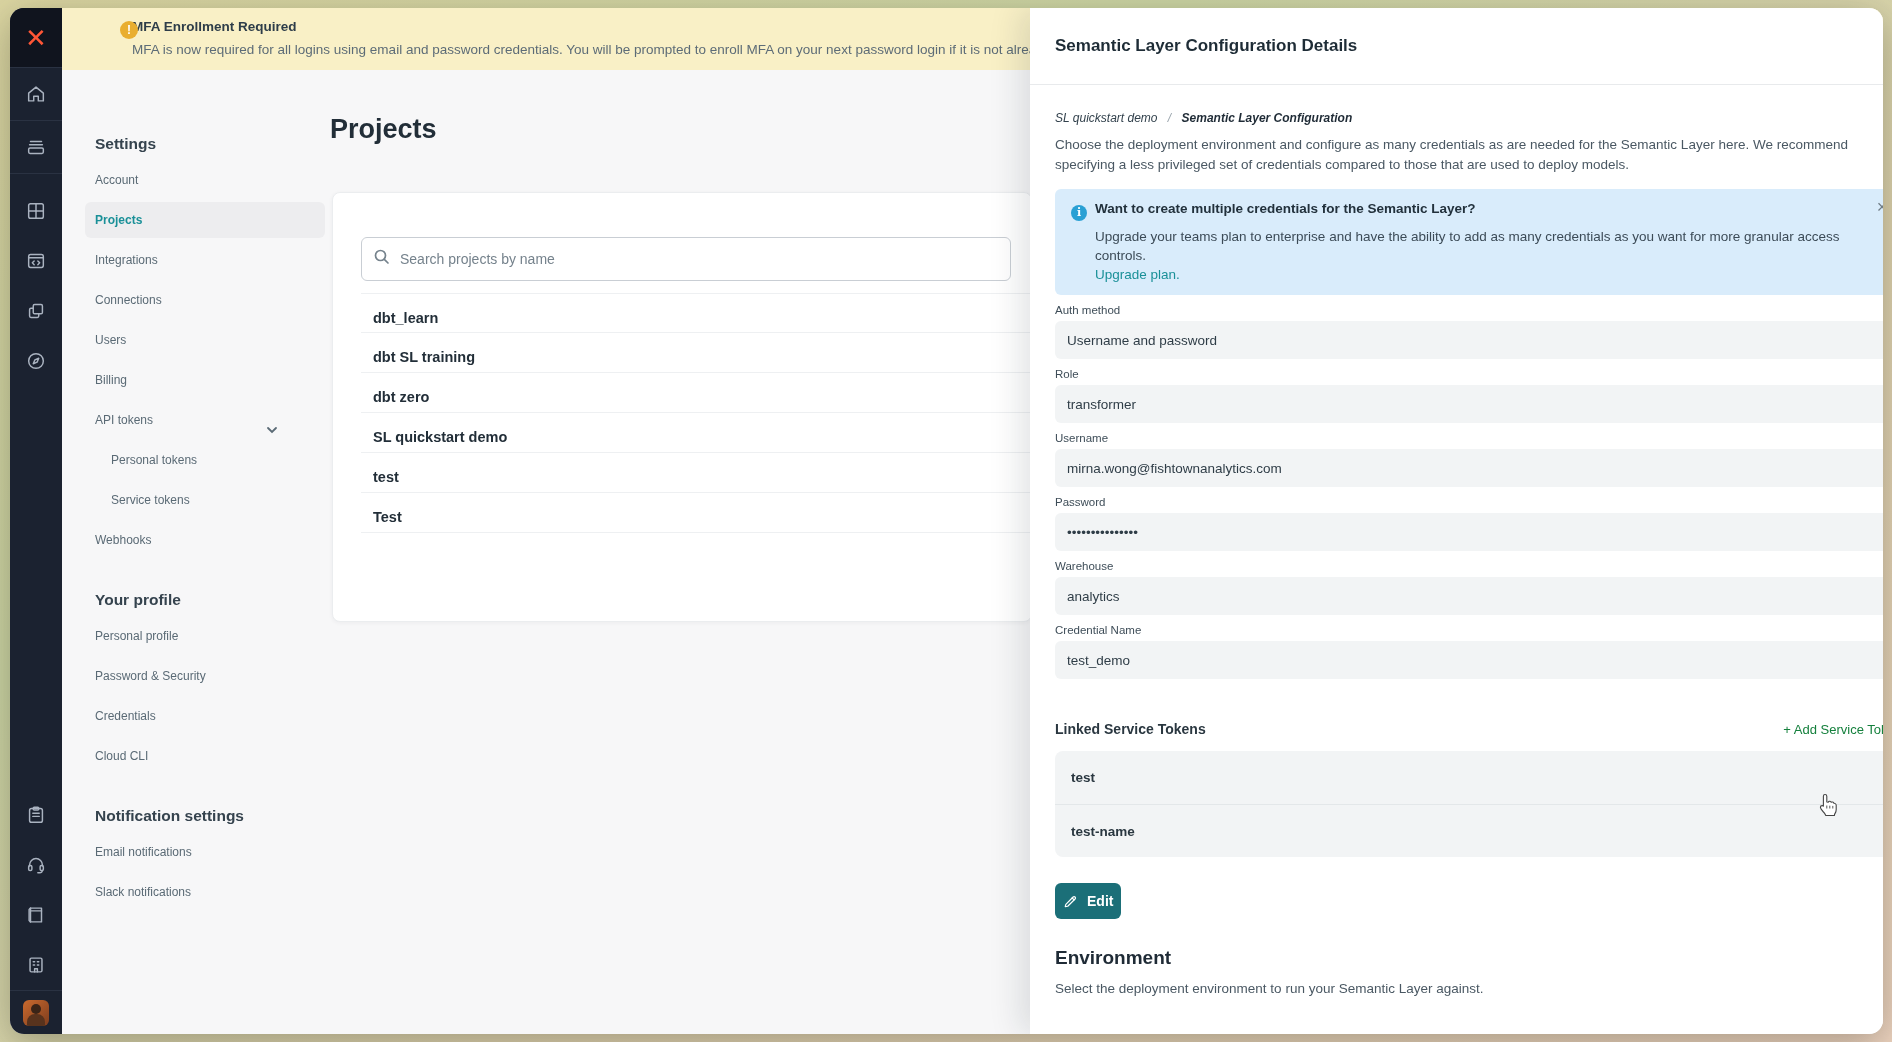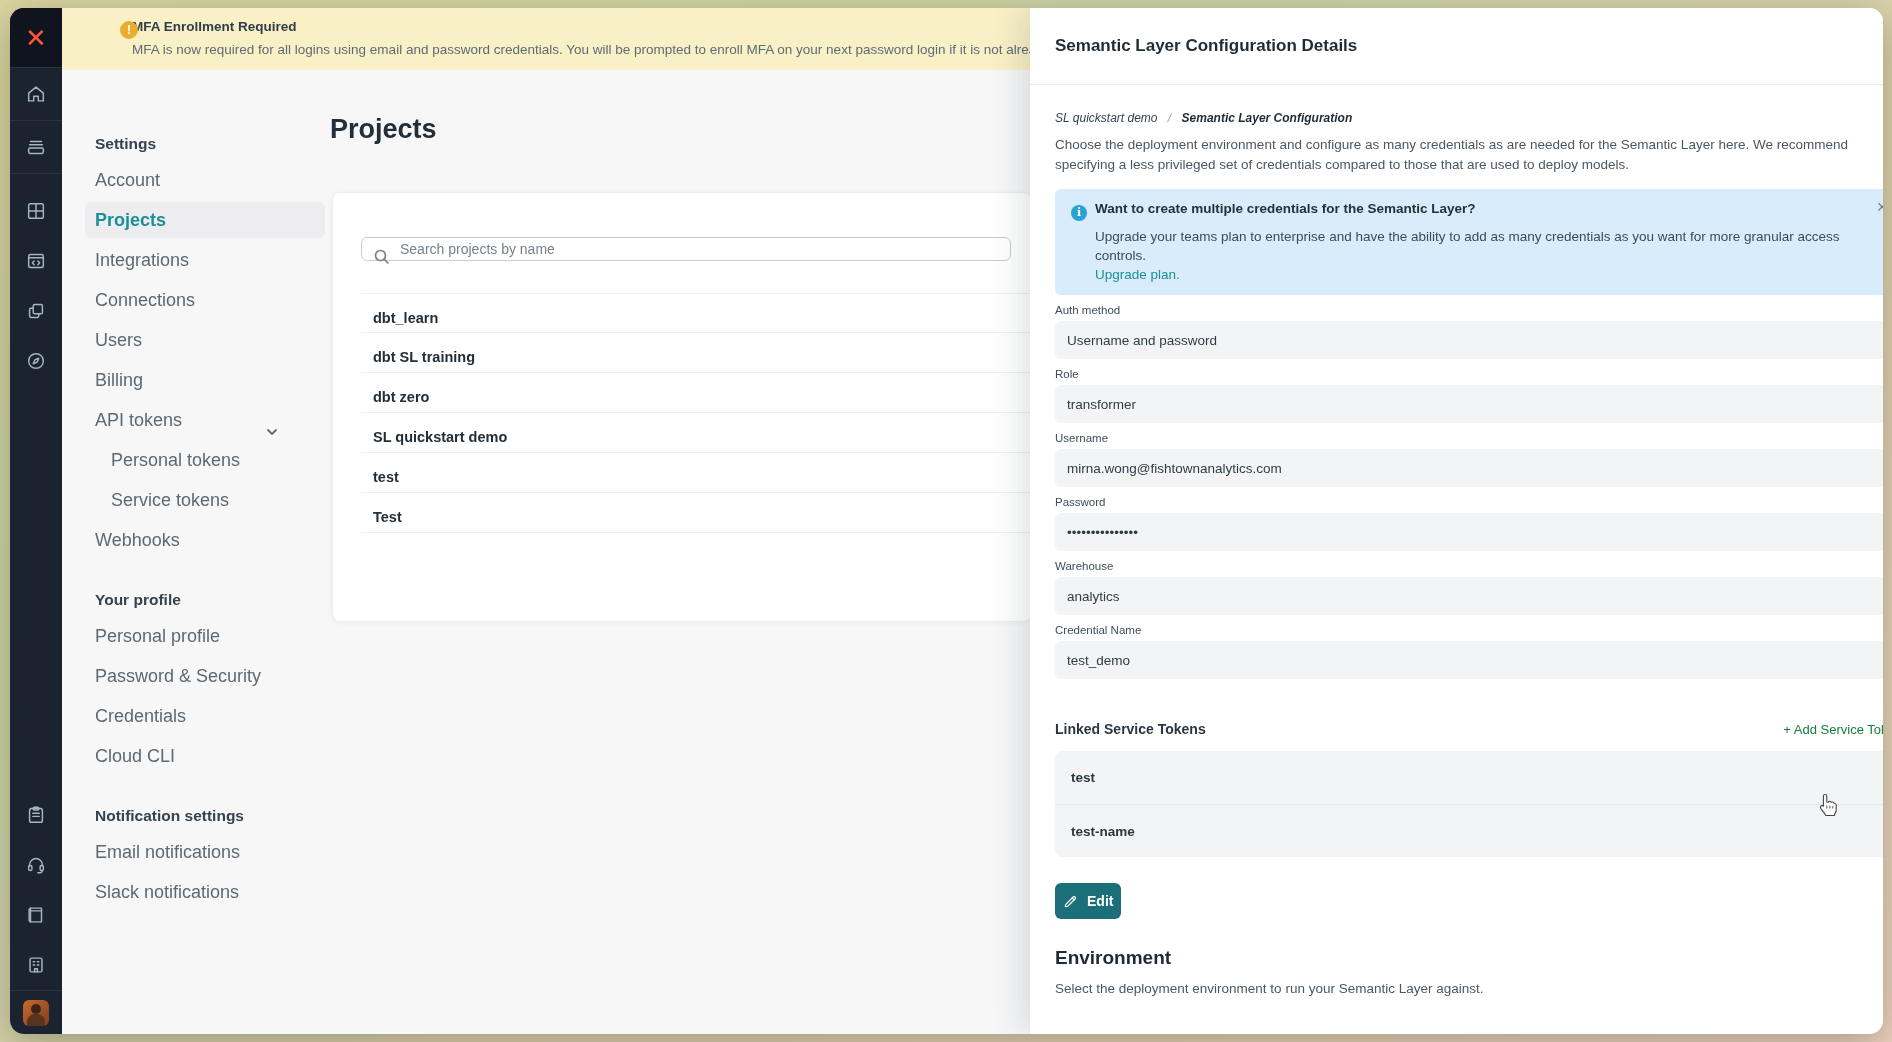--- a/index.html
+++ b/index.html
@@ -40,34 +40,34 @@
   .warn-ic {
     position:absolute; left:58px; top:13px; width:18px; height:18px; border-radius:50%;
     background:#e9ae2f; color:#fff; font-size:12px; font-weight:bold; text-align:center; line-height:18px;
   }
   .banner .b-title { font-size:13.5px; font-weight:bold; color:#2e3d49; }
   .banner .b-body { font-size:13.5px; color:#5d6c77; margin-top:8px; white-space:nowrap; }
   
   .nav { position:absolute; left:85px; top:120px; width:230px; z-index:1; }
   .nav-header { height:32px; line-height:32px; font-size:15.5px; font-weight:bold; color:#35434e; }
   .nav-item {
-    height:40px; line-height:40px; font-size:18px; color:#5a6a75; cursor:pointer; position:relative;
+    height:40px; line-height:40px; font-size:12px; color:#5a6a75; cursor:pointer; position:relative;
   }
   .nav-item.active { color:#1a9098; font-weight:bold; background:#ededef; border-radius:6px; margin-left:-10px; padding-left:10px; height:36px; line-height:36px; margin-top:2px; margin-bottom:2px; }
   .nav-item.indent { padding-left:16px; }
   .nav-gap { height:24px; }
   .chev { position:absolute; left:170px; top:13px; }
   .chev svg { stroke:#5a6a75; fill:none; stroke-width:1.8; stroke-linecap:round; }
   
   .main-title { position:absolute; left:320px; top:106px; font-size:27px; font-weight:bold; color:#222e38; z-index:1; }
   .card {
     position:absolute; left:322px; top:184px; width:700px; height:430px; background:#fff;
     border:1px solid #ebedef; border-radius:8px; box-shadow:0 1px 4px rgba(30,40,50,.05); z-index:1; overflow:hidden;
   }
-  .search-wrap { position:absolute; left:28px; top:44px; width:650px; height:24px; }
+  .search-wrap { position:absolute; left:28px; top:44px; width:650px; height:44px; }
   .search-wrap input {
     width:100%; height:100%; border:1px solid #c9ced4; border-radius:6px; background:#fff;
     padding:0 12px 0 38px; font-size:14px; color:#33414c; outline:none;
     font-family:"Liberation Sans","DejaVu Sans",sans-serif;
   }
   .search-wrap input::placeholder { color:#75828c; }
   .search-ic { position:absolute; left:12px; top:11px; }
   .search-ic svg { stroke:#75828c; fill:none; stroke-width:1.7; stroke-linecap:round; }
   .rows { position:absolute; left:28px; top:100px; right:0; }
   .project-row {

